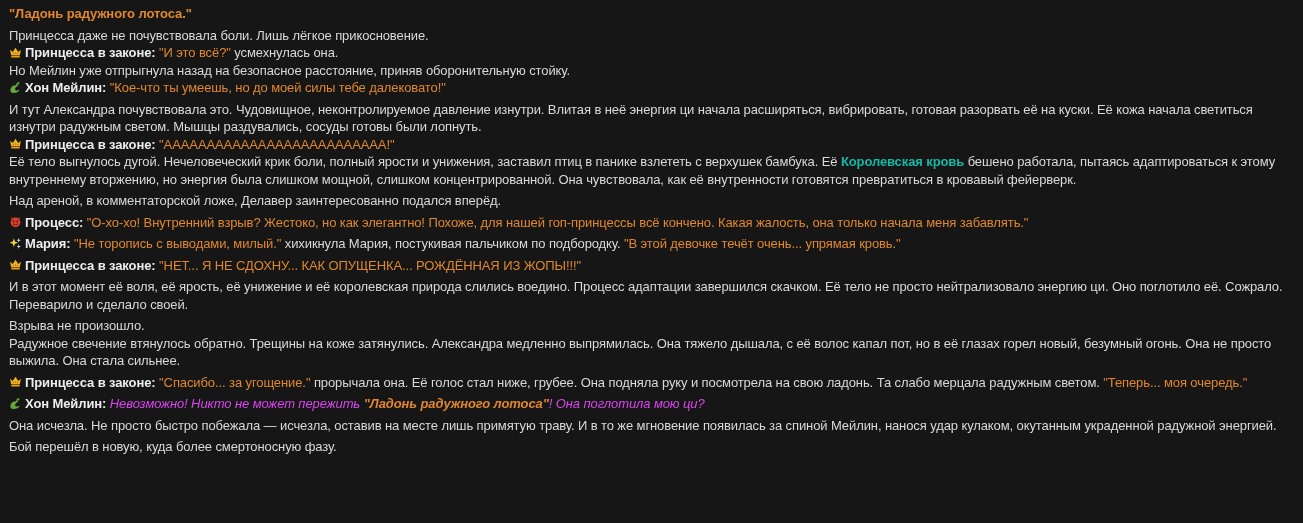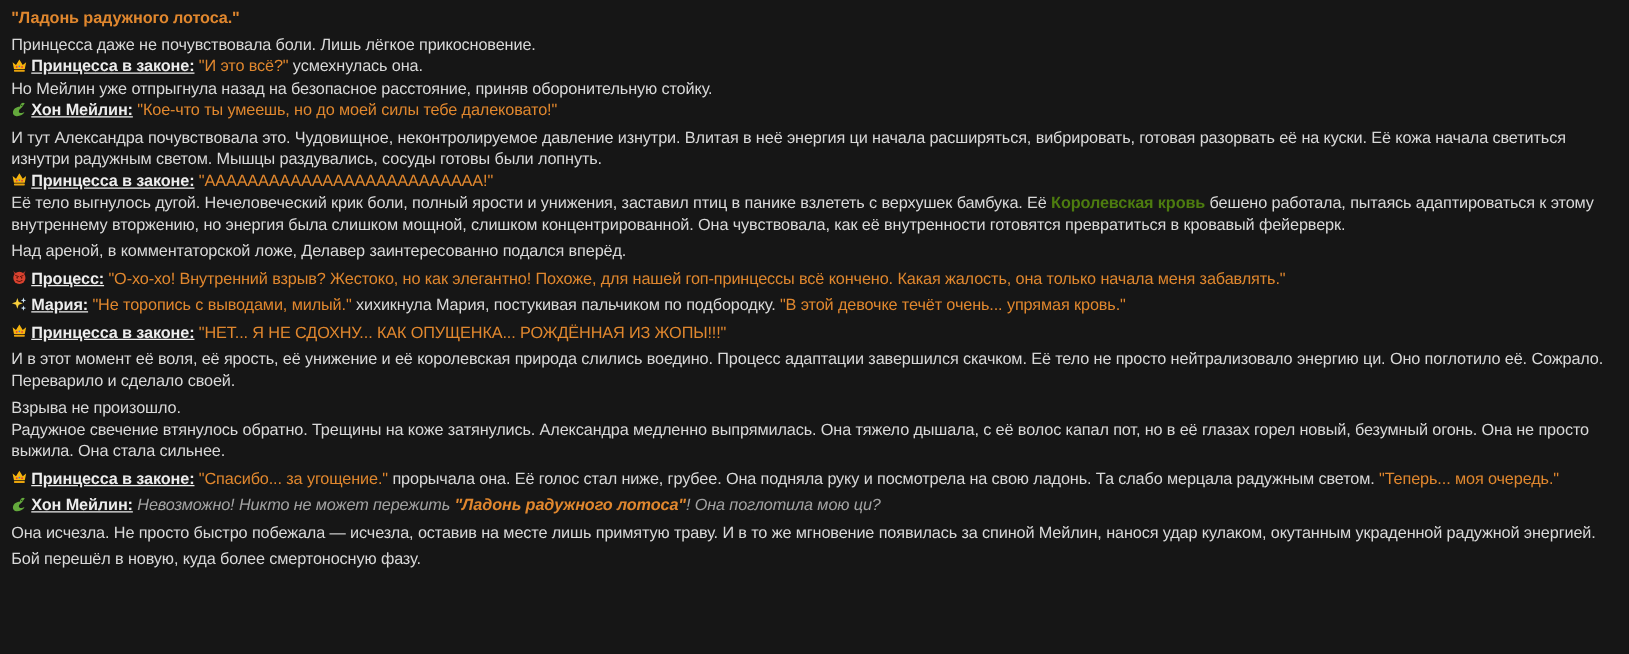--- a/index.html
+++ b/index.html
@@ -6,23 +6,23 @@
   .page{
     width:1303px;height:523px;box-sizing:border-box;overflow:hidden;
     background:#161616;color:#d9d9d9;
     font-family:"Liberation Sans",sans-serif;
     font-size:13px;line-height:17.5px;letter-spacing:-0.1px;
     padding:5px 9px 0 9px;
   }
   .b{margin:0 0 4px 0;}
   .title{color:#e0872e;font-weight:700;}
   .q{color:#e0872e;}
-  .sp{color:#ededed;font-weight:700;text-decoration:underline;}
-  .bold{color:#4d7c0f;font-weight:700;}
-  .it{color:#a3a3a3;font-style:italic;margin-top:18px;}
+  .sp{color:#ededed;font-weight:700;}
+  .bold{color:#14b8a6;font-weight:700;}
+  .it{color:#d946ef;font-style:italic;margin-top:18px;}
   .lotus{color:#e0872e;font-style:italic;font-weight:700;}
   svg.emo{width:13px;height:13px;vertical-align:-1.5px;margin-right:3px;}
   .defs{position:absolute;width:0;height:0;overflow:hidden;}
 </style>
 </head>
 <body>
 
 <svg class="defs" aria-hidden="true">
   <symbol id="sym-crown" viewBox="0 0 24 24">
     <path d="M2 7 L7 11 L12 3 L17 11 L22 7 L20 17 L4 17 Z" fill="#f6b40e"></path>

